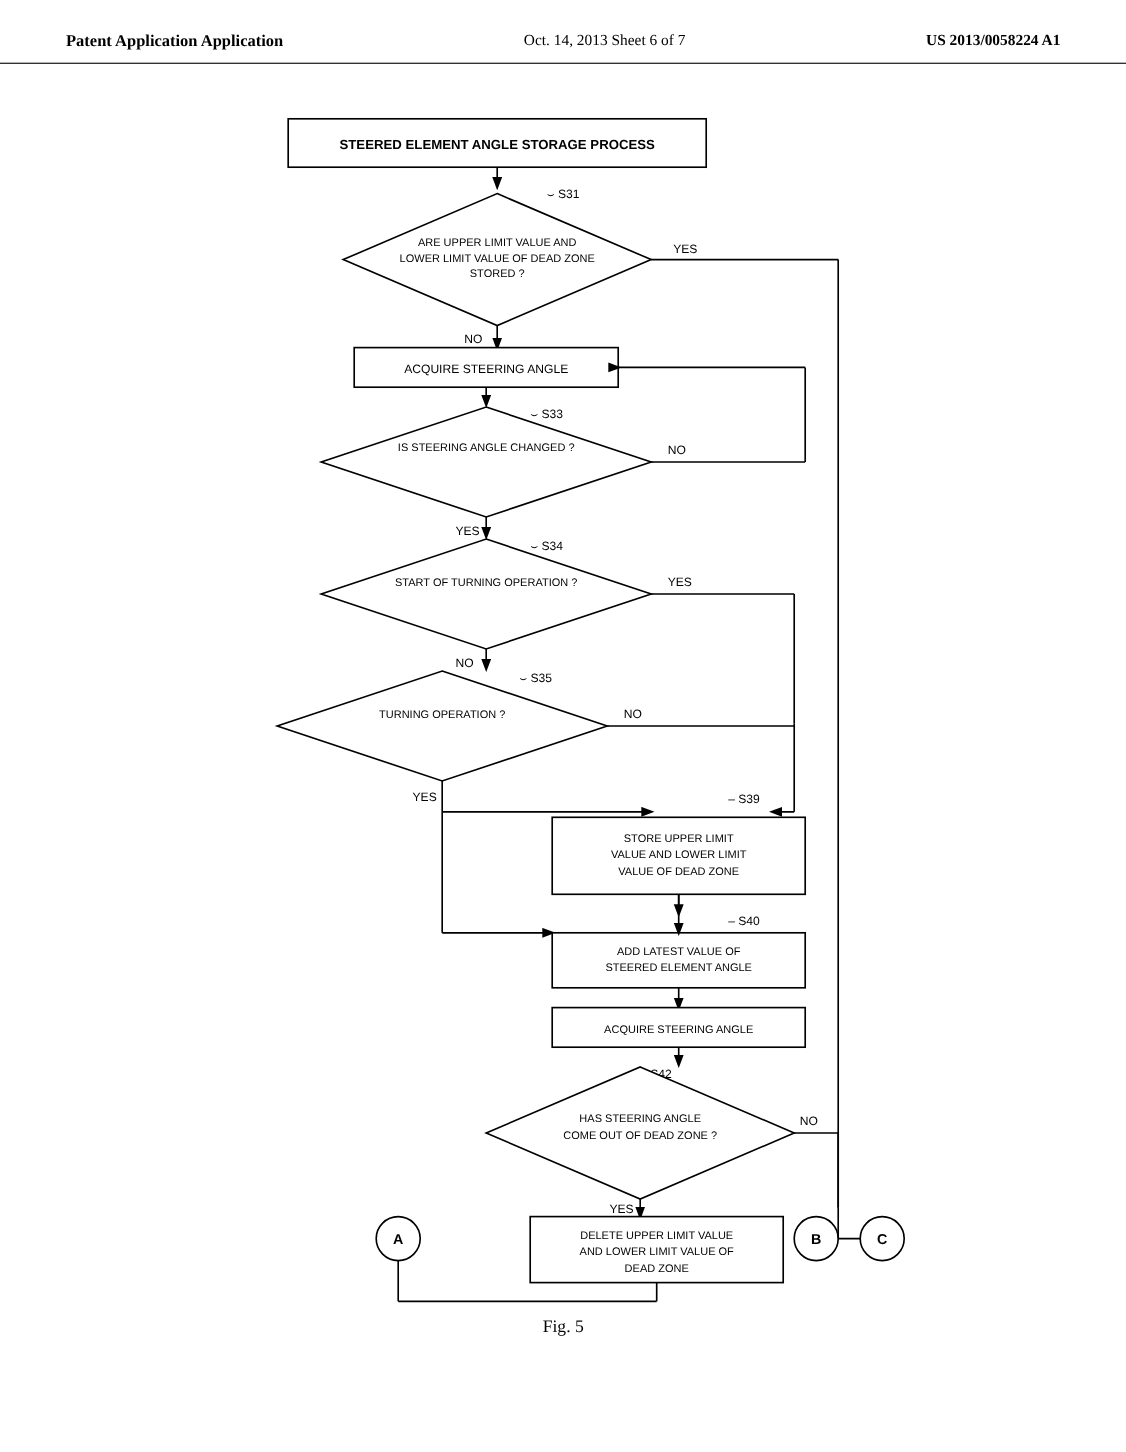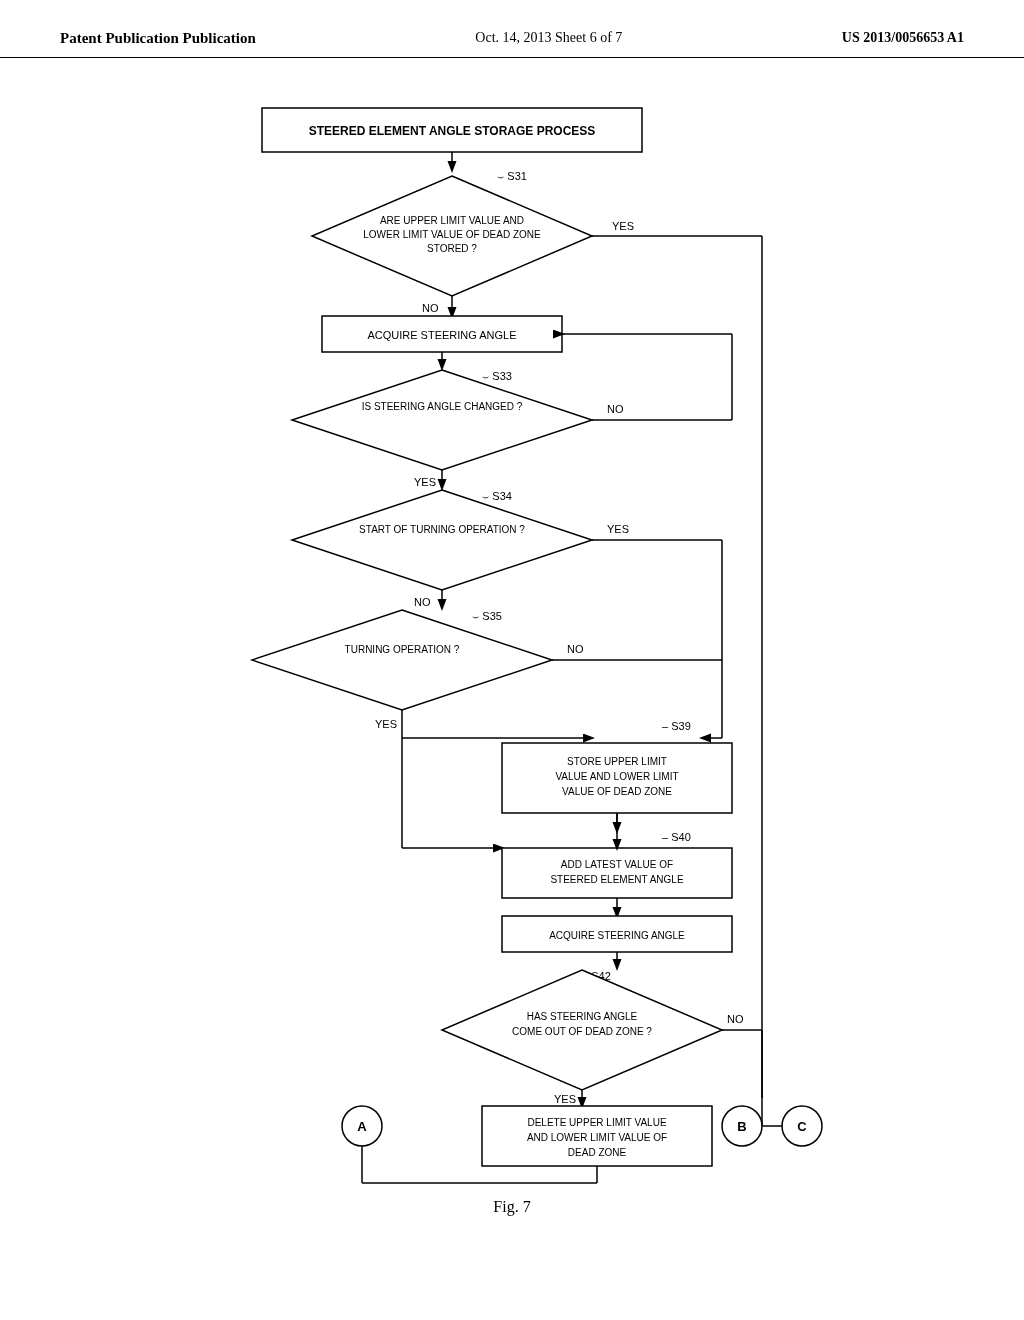--- a/index.html
+++ b/index.html
@@ -56,23 +56,23 @@
       margin-top: 10px;
       font-family: 'Times New Roman', Times, serif;
     }
 
     
   </style>
 </head>
 <body>
 
 <div class="page-header">
-  <div class="header-left">Patent Publication Publication</div>
+  <div class="header-left">Patent Application Application</div>
   <div class="header-center">Oct. 14, 2013  Sheet 6 of 7</div>
-  <div class="header-right">US 2013/0056653 A1</div>
+  <div class="header-right">US 2013/0058224 A1</div>
 </div>
 
 <div class="diagram-container">
   <svg class="flowchart" viewBox="0 0 700 1100" xmlns="http://www.w3.org/2000/svg">
     <defs>
       <marker id="arrow" markerWidth="8" markerHeight="8" refX="6" refY="3" orient="auto">
         <path d="M0,0 L0,6 L8,3 z" fill="#000"></path>
       </marker>
     </defs>
 
@@ -206,14 +206,14 @@
     <line x1="600" y1="1038" x2="600" y2="1038" stroke="black" stroke-width="1.5"></line>
 
     <circle cx="640" cy="1038" r="20" fill="white" stroke="black" stroke-width="1.5"></circle>
     <text x="640" y="1043" text-anchor="middle" font-family="Arial, sans-serif" font-size="13" font-weight="bold">C</text>
     <line x1="600" y1="1038" x2="620" y2="1038" stroke="black" stroke-width="1.5"></line>
 
     <line x1="455" y1="725" x2="455" y2="760" stroke="black" stroke-width="1.5" marker-end="url(#arrow)"></line>
 
   </svg>
 
-  <div class="figure-label">Fig. 7</div>
+  <div class="figure-label">Fig. 5</div>
 </div>
 
 </body></html>

